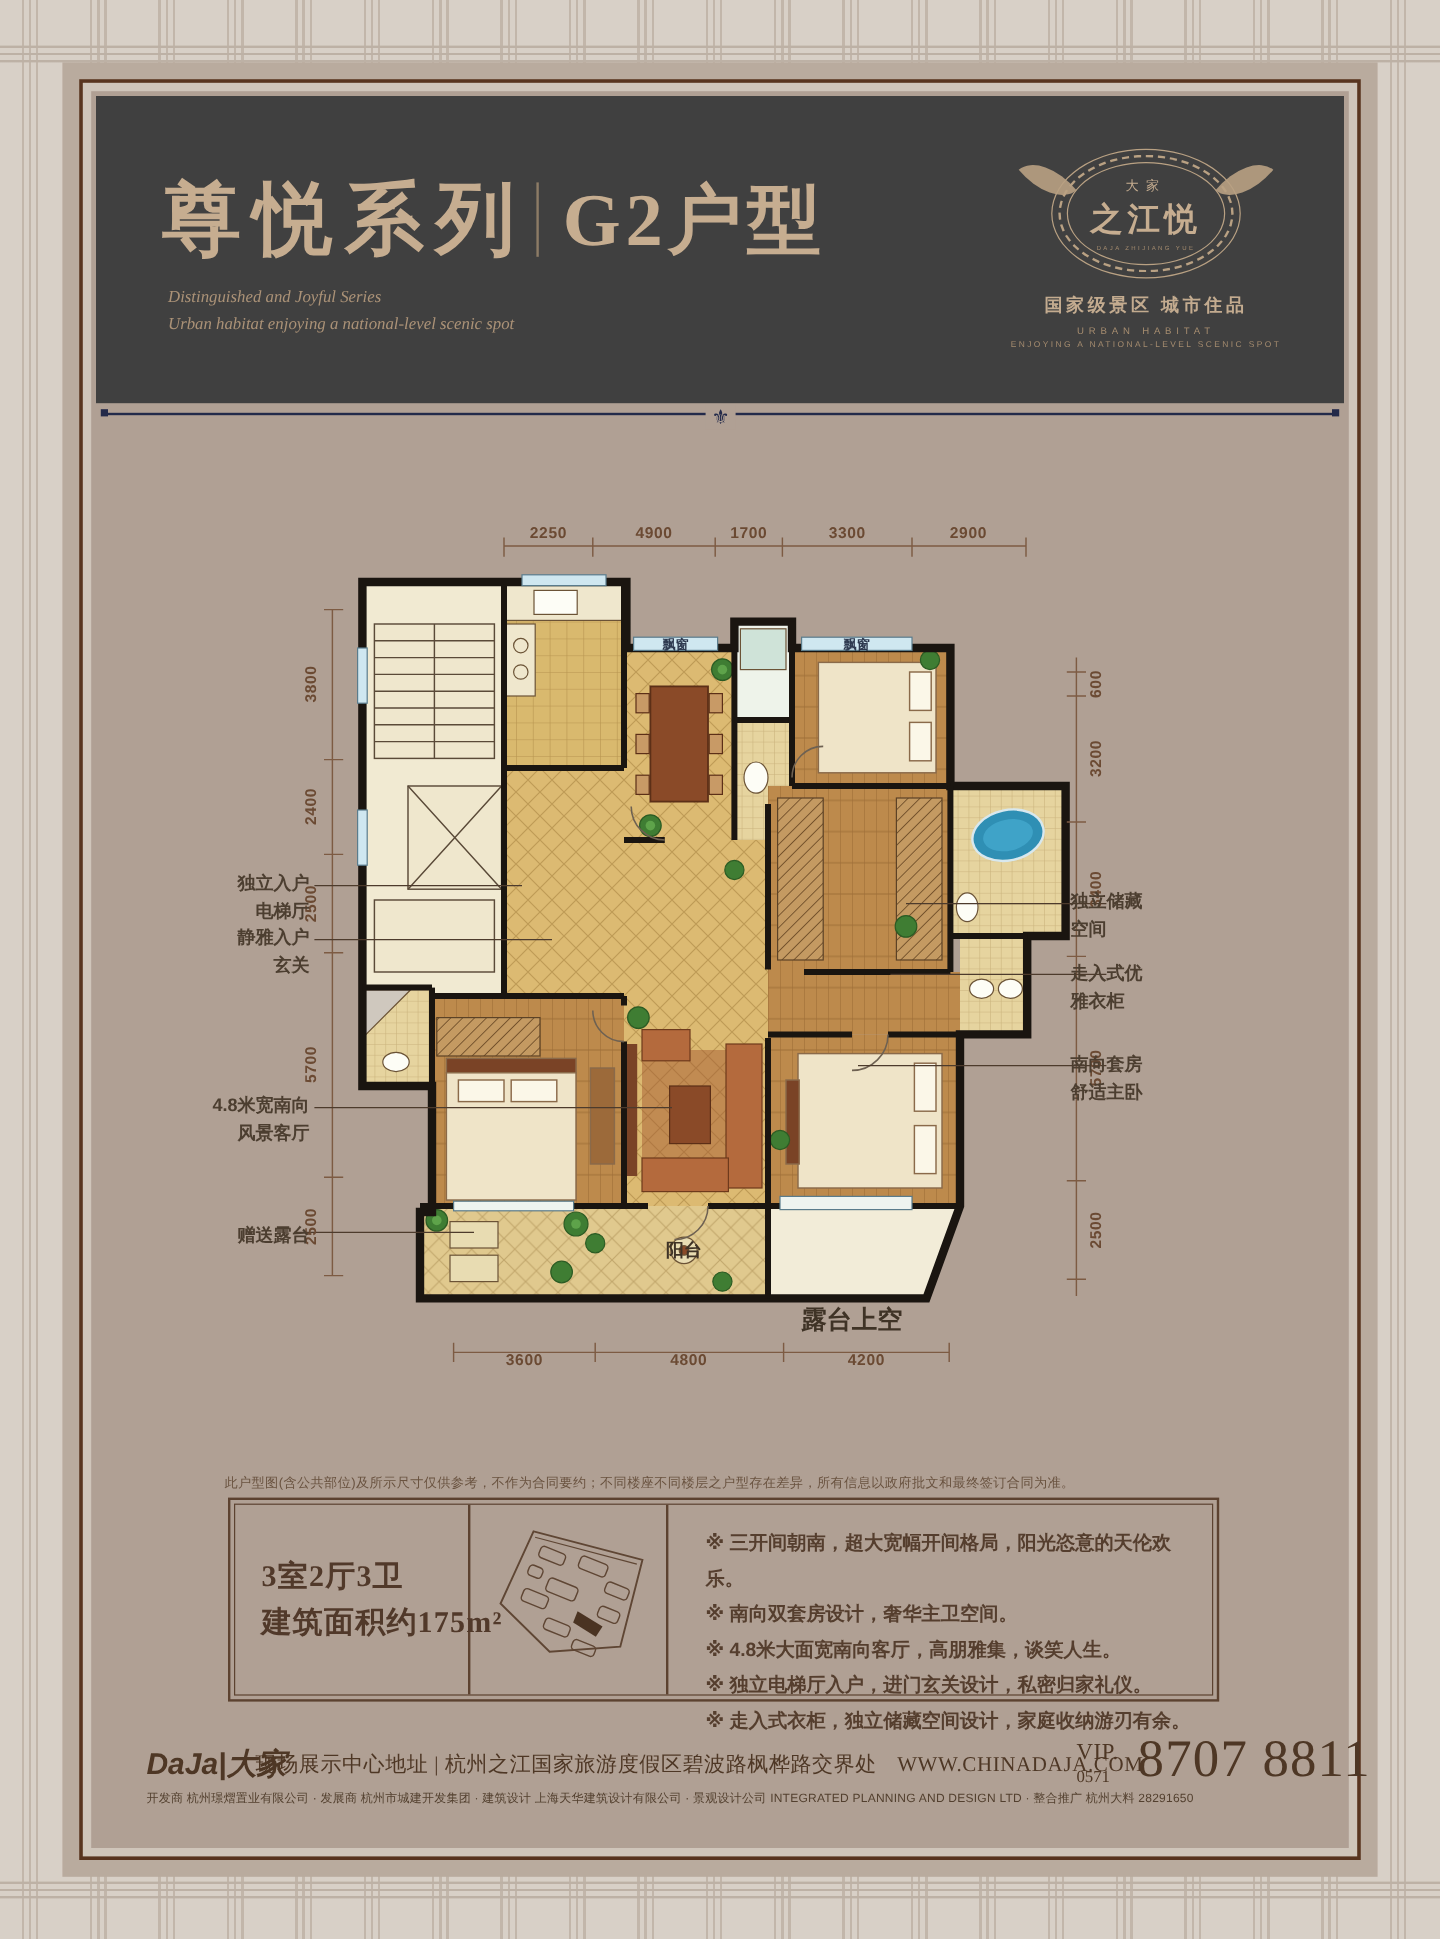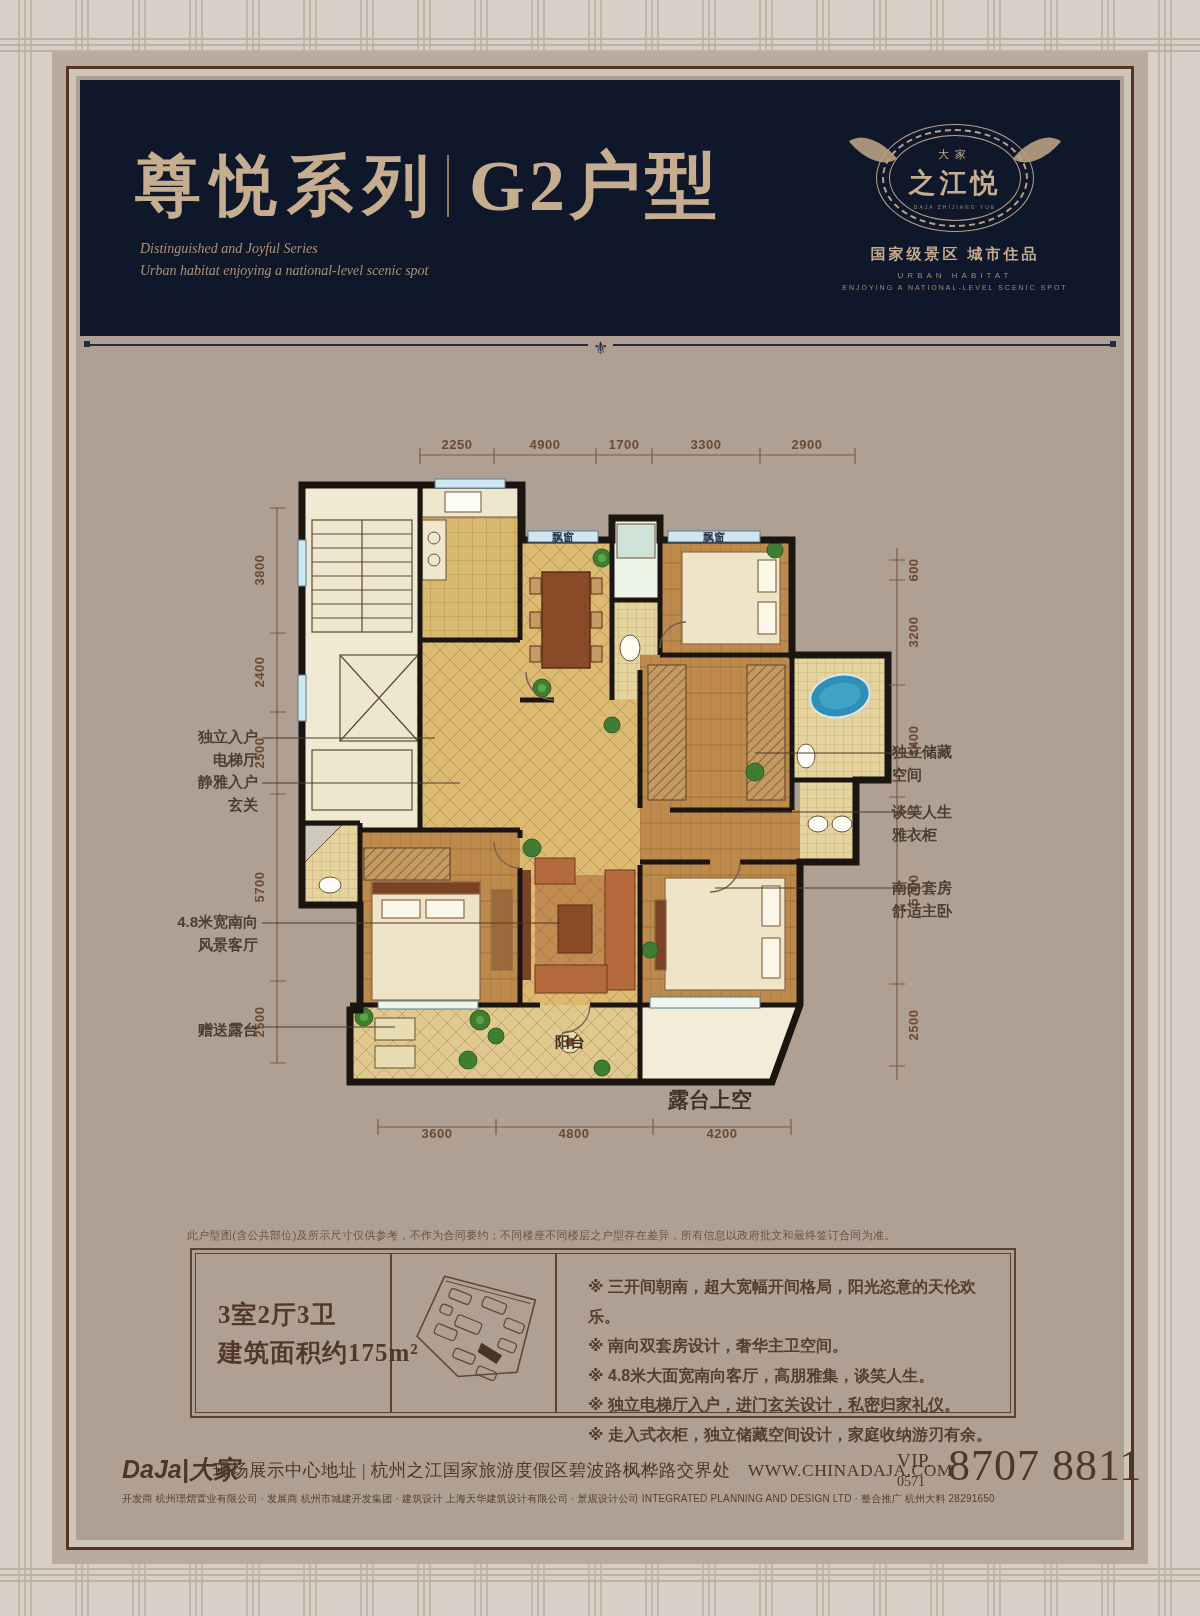--- a/index.html
+++ b/index.html
@@ -15,25 +15,25 @@
       transparent 32px 57px);}
   .hstripe{position:absolute;left:0;width:1200px;height:14px;
     background:repeating-linear-gradient(0deg,
       #bdb1a5 0 2px,transparent 2px 6px,#bdb1a5 6px 8px,transparent 8px 12px,#bdb1a5 12px 14px);}
   
   .frame-band{position:absolute;left:52px;top:52px;right:52px;bottom:52px;background:#b9ab9e;}
   .frame-line{position:absolute;left:66px;top:66px;right:66px;bottom:66px;
     border:3px solid #58341f;background:#cfc5ba;}
   .interior{position:absolute;left:76px;top:76px;right:76px;bottom:76px;background:#b0a094;}
   
-  .header{position:absolute;left:80px;top:80px;width:1040px;height:256px;background:#0f172a;}
+  .header{position:absolute;left:80px;top:80px;width:1040px;height:256px;background:#404040;}
   .title-row{position:absolute;left:55px;top:58px;display:flex;align-items:center;color:#c6ad90;}
   .title-cn{font-family:"Liberation Serif","DejaVu Serif",serif;font-size:66px;letter-spacing:10px;font-weight:600;}
   .title-sep{width:2px;height:62px;background:#8d7c66;margin:0 20px 0 8px;}
-  .title-unit{font-family:"Liberation Serif","DejaVu Serif",serif;font-size:72px;letter-spacing:4px;font-weight:600;}
+  .title-unit{font-family:"Liberation Serif","DejaVu Serif",serif;font-size:62px;letter-spacing:4px;font-weight:600;}
   .subtitle{position:absolute;left:60px;top:158px;color:#ab9277;
     font-family:"Liberation Serif","DejaVu Serif",serif;font-style:italic;font-size:14px;line-height:22px;}
   
   .emblem{position:absolute;left:790px;top:38px;width:170px;height:120px;}
   .ell{position:absolute;border-radius:50%;}
   .ell1{left:6px;top:6px;right:6px;bottom:6px;border:1px solid #b9a183;}
   .ell2{left:12px;top:11px;right:12px;bottom:11px;border:2px dashed #b9a183;}
   .ell3{left:19px;top:17px;right:19px;bottom:17px;border:1px solid #b9a183;}
   .leaf{position:absolute;width:26px;height:44px;background:#b9a183;border-radius:0 100% 0 100%;opacity:.9;}
   .leaf.l{left:-10px;top:10px;transform:rotate(-40deg);}
@@ -359,21 +359,21 @@
 
 <div class="callout left" style="top:725px;">独立入户
 电梯厅</div>
 <div class="callout left" style="top:770px;">静雅入户
 玄关</div>
 <div class="callout left" style="top:910px;">4.8米宽南向
 风景客厅</div>
 <div class="callout left" style="top:1018px;">赠送露台</div>
 <div class="callout right" style="top:740px;">独立储藏
 空间</div>
-<div class="callout right" style="top:800px;">谈笑人生
+<div class="callout right" style="top:800px;">走入式优
 雅衣柜</div>
 <div class="callout right" style="top:876px;">南向套房
 舒适主卧</div>
 
 <div class="disclaimer">此户型图(含公共部位)及所示尺寸仅供参考，不作为合同要约；不同楼座不同楼层之户型存在差异，所有信息以政府批文和最终签订合同为准。</div>
 
 <div class="infobox">
   <div class="infobox-inner">
     <div class="col-div" style="left:194px;"></div>
     <div class="col-div" style="left:359px;"></div>

